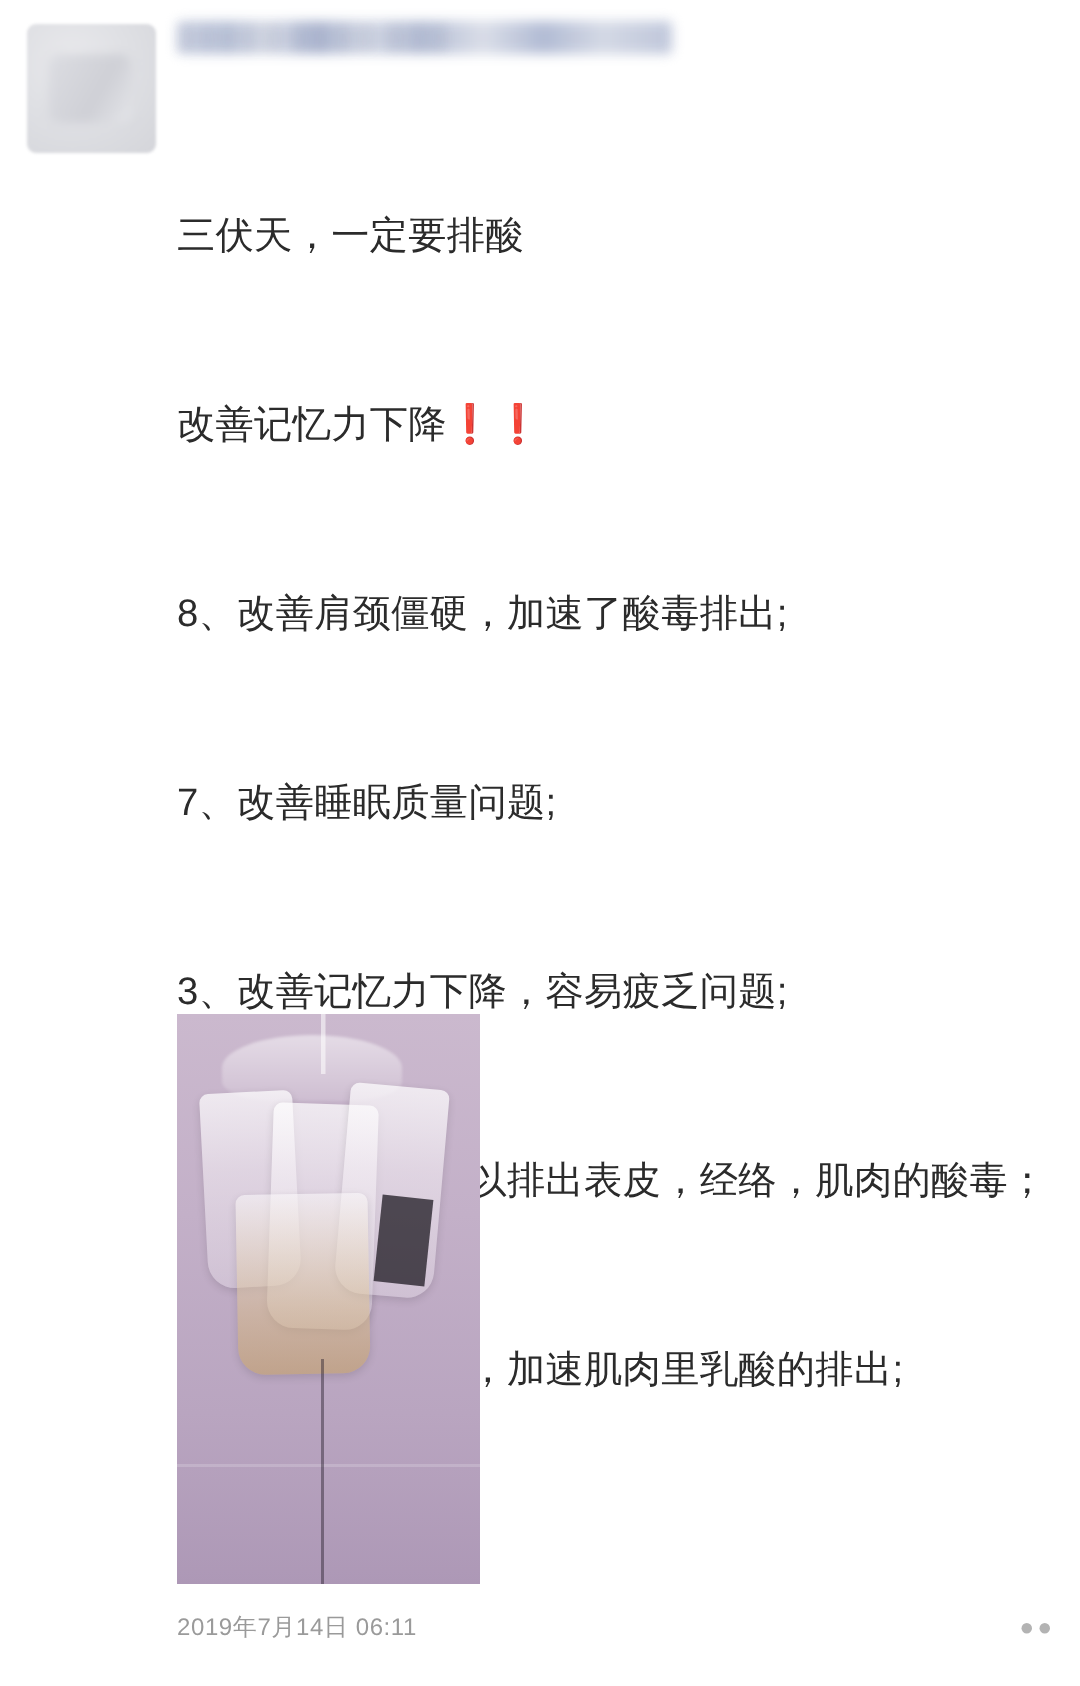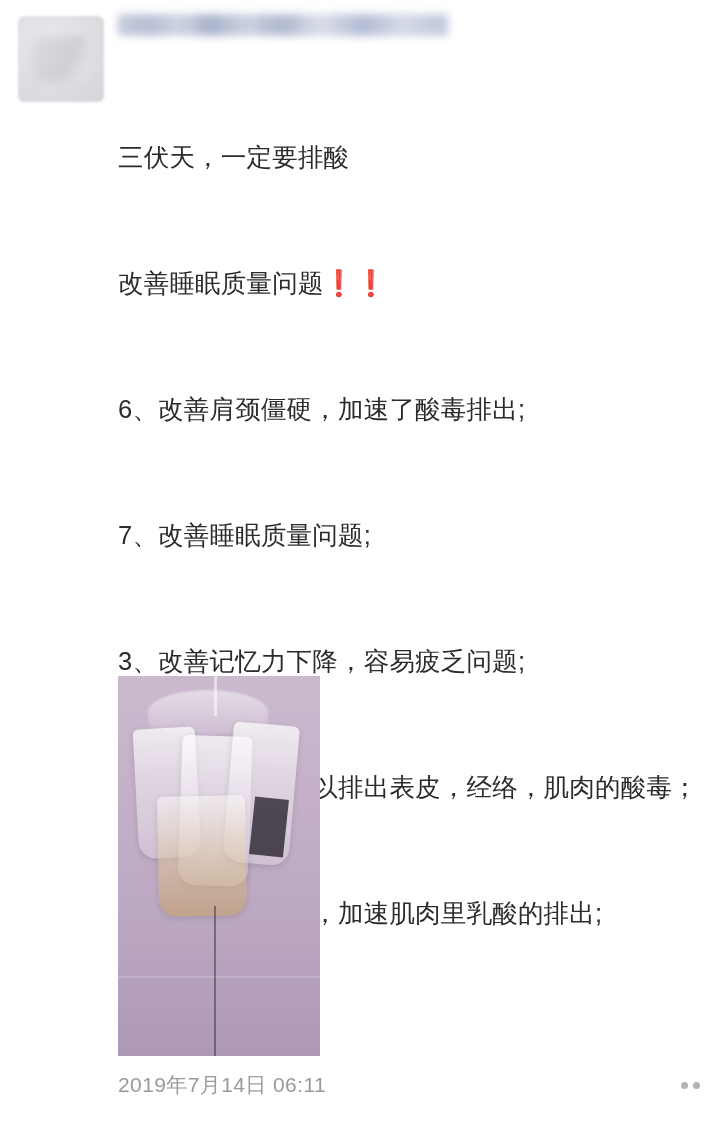--- a/index.html
+++ b/index.html
@@ -152,21 +152,21 @@
     position: absolute;
     left: 118px;
     top: 1070px;
     width: 586px;
     height: 30px;
     display: flex;
     align-items: center;
     justify-content: space-between;
   }
   .timestamp {
-    font-size: 21px;
+    font-size: 16px;
     color: #9a9a9a;
     letter-spacing: 0.4px;
   }
   .more-dots {
     display: flex;
     gap: 5px;
     align-items: center;
     padding: 6px 4px;
   }
   .more-dots span {
@@ -182,22 +182,22 @@
 
 <div class="post">
 
   <div class="avatar"></div>
 
   <div class="username-blur"></div>
   <div class="username-text">▒▒▒▒▒ ▒▒▒▒ ▒▒▒</div>
 
   <div class="content">
     <span class="line">三伏天，一定要排酸</span>
-    <span class="line">改善睡眠质量问题❗❗</span>
-    <span class="line">6、改善肩颈僵硬，加速了酸毒排出;</span>
+    <span class="line">改善记忆力下降❗❗</span>
+    <span class="line">8、改善肩颈僵硬，加速了酸毒排出;</span>
     <span class="line">7、改善睡眠质量问题;</span>
     <span class="line">3、改善记忆力下降，容易疲乏问题;</span>
     <span class="line">4、结合排酸毯可以排出表皮，经络，肌肉的酸毒；</span>
     <span class="line">5、改善腰肌劳损，加速肌肉里乳酸的排出;</span>
     
     
     
     
     
   </div>

